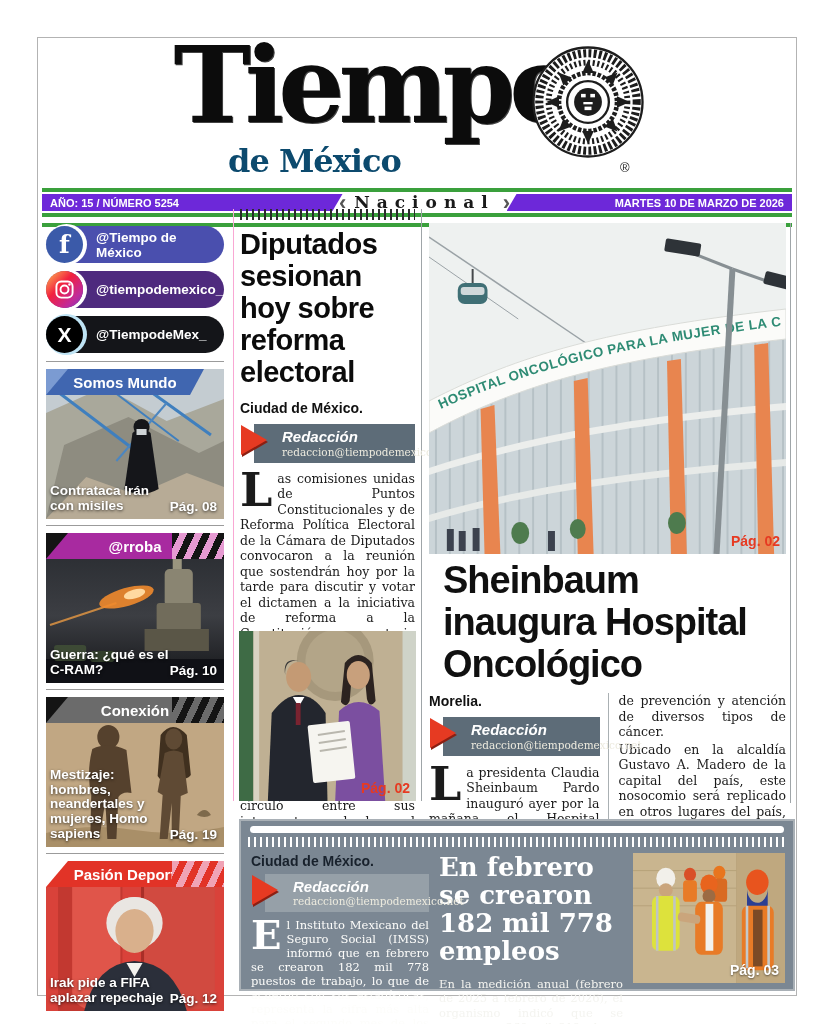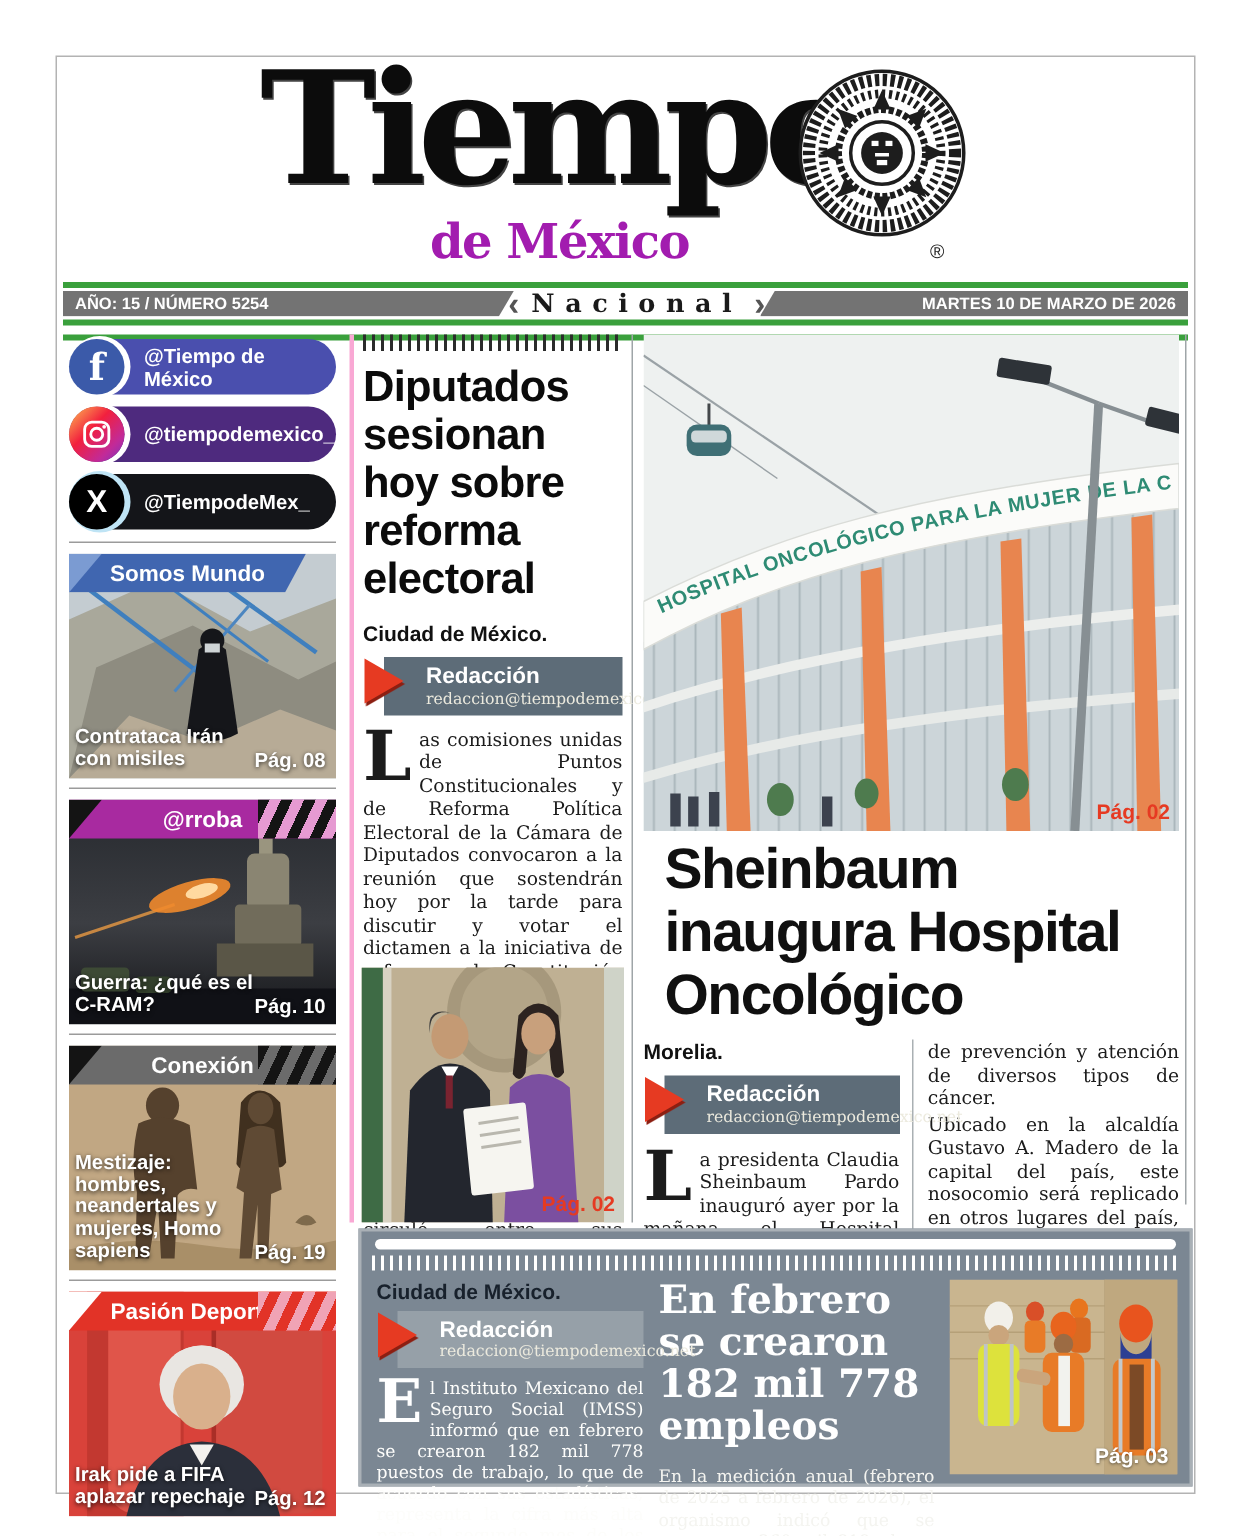--- a/index.html
+++ b/index.html
@@ -5,30 +5,30 @@
   html,body{margin:0;padding:0;}
   body{width:831px;height:1024px;position:relative;background:#ffffff;overflow:hidden;
        font-family:"Liberation Sans",sans-serif;color:#111;}
   .page{position:absolute;left:37px;top:37px;width:758px;height:957px;border:1px solid #b3b3b3;background:#fff;}
 
   
   .masthead{position:absolute;left:0;top:0;width:100%;height:148px;}
   .mast-title{position:absolute;left:100px;top:-14px;width:470px;text-align:center;
       font-family:"DejaVu Serif",serif;font-weight:bold;font-size:104px;letter-spacing:-6px;color:#0c0c0c;
       text-shadow:1px 1px 0 #444;}
-  .mast-sub{position:absolute;left:190px;top:104px;width:290px;text-align:center;
-      font-family:"DejaVu Serif",serif;font-weight:bold;font-size:32px;letter-spacing:-1px;color:#a21caf;}
+  .mast-sub{position:absolute;left:190px;top:104px;width:290px;text-align:left;
+      font-family:"DejaVu Serif",serif;font-weight:bold;font-size:32px;letter-spacing:-1px;color:#0c4a6e;}
   .stone{position:absolute;left:492px;top:6px;width:116px;height:116px;}
   .reg{position:absolute;left:582px;top:122px;font-size:13px;color:#222;}
 
   
   .datebar{position:absolute;left:4px;right:4px;top:150px;}
   .gline{height:4px;background:#3aa03c;}
   .redrow{position:relative;height:17px;margin:2px 0;background:#fff;}
-  .red-left,.red-right{position:absolute;top:0;bottom:0;background:#737373;color:#fff;
+  .red-left,.red-right{position:absolute;top:0;bottom:0;background:#6d28d9;color:#fff;
       font-size:11px;font-weight:bold;display:flex;align-items:center;}
   .red-left{left:0;width:39%;padding-left:8px;clip-path:polygon(0 0,100% 0,calc(100% - 10px) 100%,0 100%);}
   .red-right{right:0;width:37%;justify-content:flex-end;padding-right:8px;
       clip-path:polygon(10px 0,100% 0,100% 100%,0 100%);}
   .nac-wrap{position:absolute;left:39%;right:37%;top:-4px;text-align:center;white-space:nowrap;}
   .nac-brk{font-size:22px;color:#555;vertical-align:-2px;font-weight:bold;}
   .nacional{font-family:"DejaVu Serif",serif;font-weight:bold;font-size:17px;letter-spacing:7px;color:#1a1a1a;padding:0 8px;}
   .gline2{height:4px;background:#3aa03c;margin-top:6px;}
 
   
@@ -65,32 +65,32 @@
   .card-page{position:absolute;right:7px;bottom:5px;color:#fff;font-weight:bold;font-size:13.5px;
       text-shadow:0 1px 3px rgba(0,0,0,.7);margin-top:34px;}
 
   
   .hatch-dark{height:11px;background:repeating-linear-gradient(90deg,#2b2b2b 0 2px,transparent 2px 6px);}
   .byline{position:relative;margin-left:14px;padding:4px 8px 5px 28px;color:#fff;}
   .byline.dark{background:#5d6c78;} .byline.light{background:#96a0a8;}
   .tri{position:absolute;left:-13px;top:1px;width:0;height:0;
       border-top:15px solid transparent;border-bottom:15px solid transparent;border-left:26px solid #e63a22;
       filter:drop-shadow(1px 2px 0 #8c1f12);}
-  .byline-author{font-weight:bold;font-size:15px;line-height:1.15;}
+  .byline-author{font-weight:bold;font-size:15px;line-height:1.15;font-style:italic;}
   .byline-email{font-size:10.5px;font-family:"DejaVu Serif",serif;color:#eceade;}
   .body-serif{font-family:"DejaVu Serif",serif;font-size:12.5px;line-height:1.24;text-align:justify;
       color:#1b1b1b;margin:0 0 2px;}
   .dropcap{float:left;font-family:"DejaVu Serif",serif;font-weight:bold;font-size:46px;line-height:37px;
       padding:1px 5px 0 0;}
   .endmark{font-family:"DejaVu Serif",serif;font-weight:bold;}
   .loc{font-weight:bold;font-size:14px;margin:0 0 8px;}
 
   
-  .center-col{position:absolute;left:195px;top:185px;width:189px;height:592px;
-      border-left:3px solid #f9a8d4;border-right:1px solid #9fa5a8;padding:0 6px;box-sizing:border-box;}
+  .center-col{position:absolute;left:195px;top:171px;width:189px;height:592px;
+      border-left:1px solid #f9a8d4;border-right:1px solid #9fa5a8;padding:0 6px;box-sizing:border-box;}
   .c-headline{font-weight:bold;font-size:29px;line-height:1.1;letter-spacing:-0.5px;color:#0b0b0b;margin:9px 0 12px;}
   .center-col .photo-frame{position:absolute;left:5px;right:5px;bottom:0;height:170px;}
 
   .photo-frame{position:relative;}
   .photo-frame svg{display:block;width:100%;height:100%;}
   .pagenum-red{position:absolute;right:6px;bottom:5px;color:#e63a22;font-weight:bold;font-size:14px;}
   .pagenum-white{position:absolute;right:6px;bottom:5px;color:#fff;font-weight:bold;font-size:14px;
       text-shadow:0 1px 2px rgba(0,0,0,.5);}
 
   

